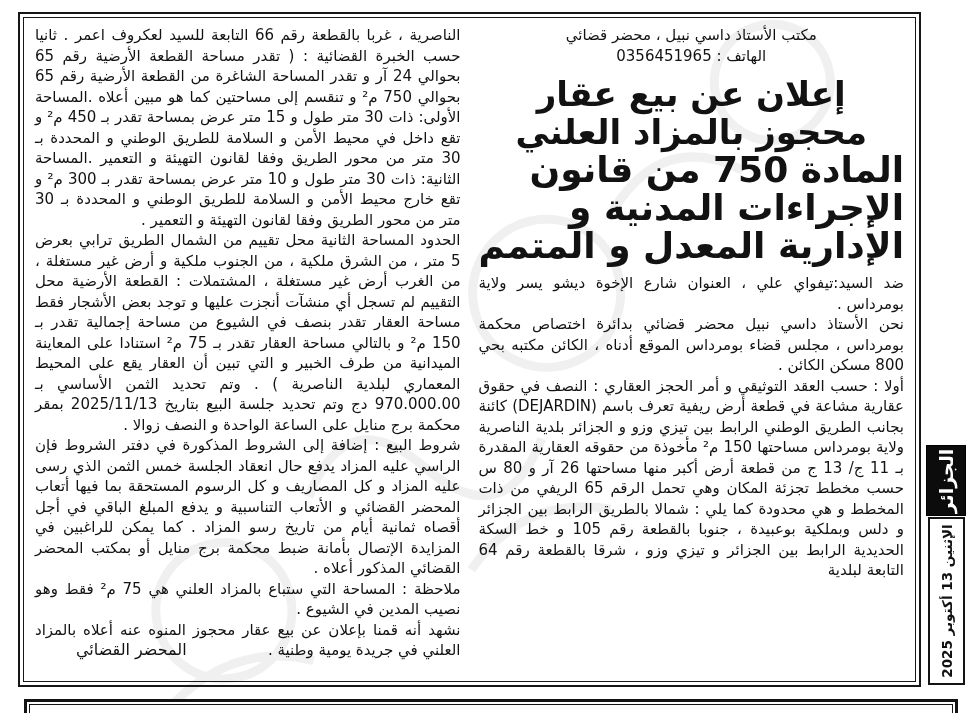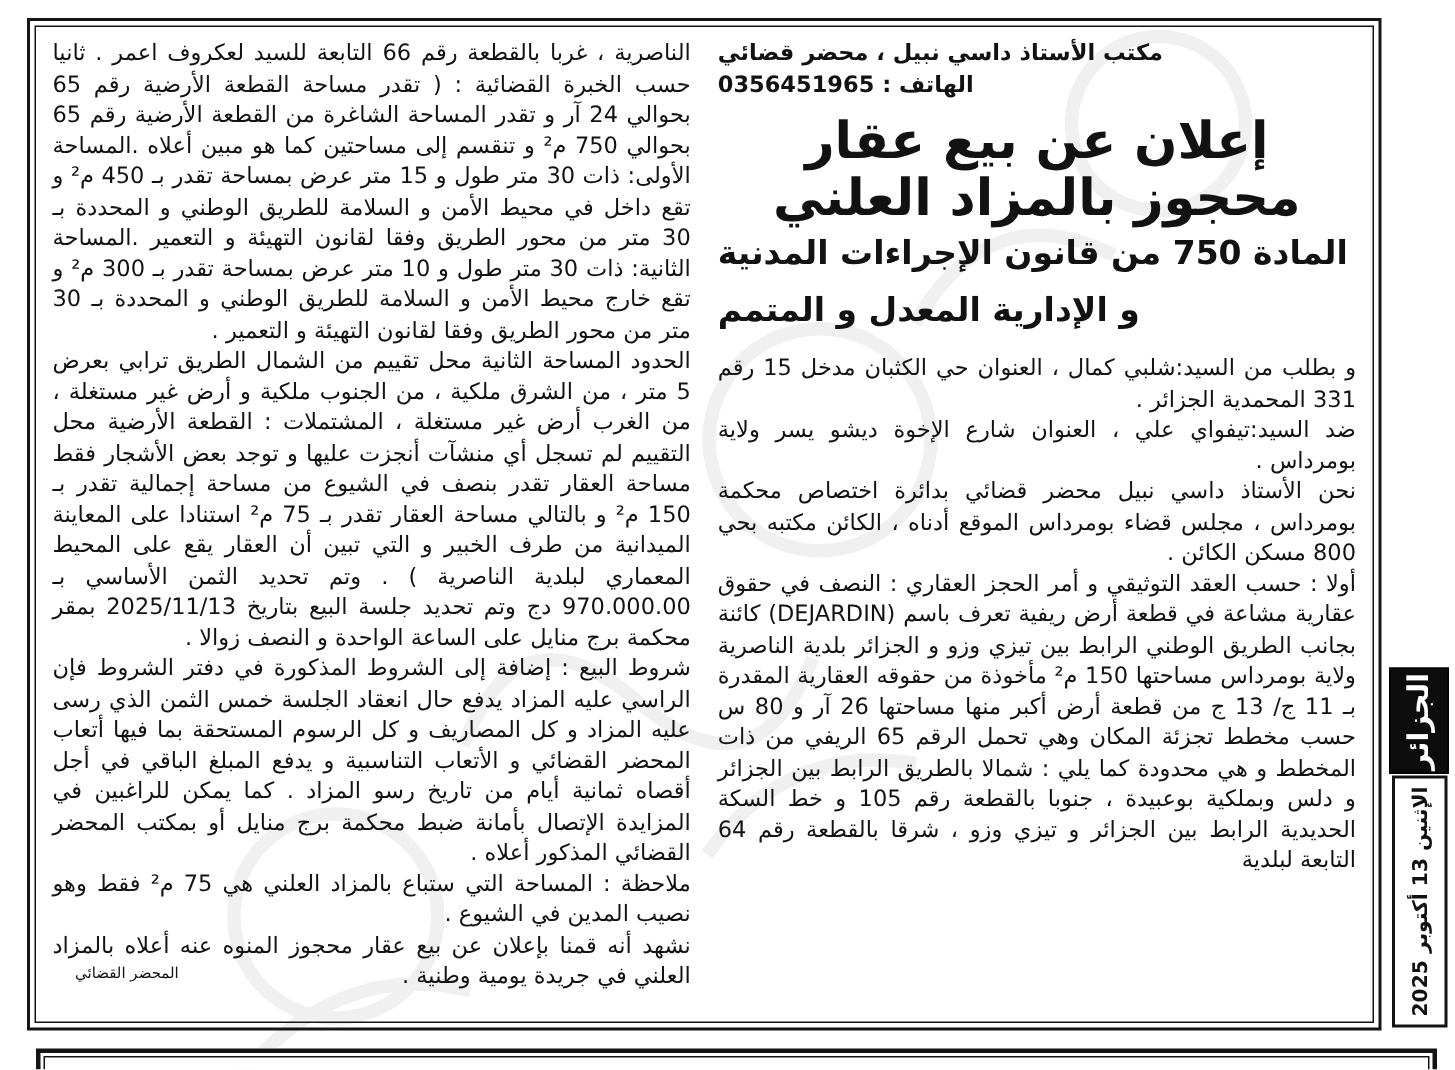--- a/index.html
+++ b/index.html
@@ -15,28 +15,28 @@
     position:absolute;left:18px;top:12px;width:903px;height:675px;
     border:2.5px solid #161616;padding:3px;box-sizing:border-box;z-index:1;
   }
   .inner-box{
     border:1px solid #161616;height:100%;box-sizing:border-box;
     padding:7px 11px 6px 11px;direction:rtl;
   }
   .columns{display:flex;gap:18px;height:100%;}
   .col{flex:1;min-width:0;position:relative;}
 
-  .office{font-weight:bold;font-size:15px;line-height:21px;text-align:left;}
+  .office{font-weight:normal;font-size:15px;line-height:21px;text-align:center;}
   .title{margin:8px 0 0 0;font-weight:bold;font-size:34px;line-height:38px;text-align:center;}
-  .subtitle{margin:0 0 8px 0;font-weight:bold;font-size:22px;line-height:38px;text-align:left;}
+  .subtitle{margin:0 0 8px 0;font-weight:bold;font-size:36px;line-height:38px;text-align:right;}
 
   .para{margin:0;font-size:15px;line-height:20.5px;text-align:justify;}
   .para b{font-weight:normal;}
   .closing-para{margin-top:0;}
-  .signature{float:left;font-weight:bold;font-size:10px;margin-left:15px;}
+  .signature{float:left;font-weight:bold;font-size:16px;margin-left:41px;}
 
   .paper-logo{
     position:absolute;left:926px;top:445px;width:40px;height:71px;
     background:#0c0c0c;border:1.5px solid #000;box-sizing:border-box;z-index:2;
   }
   .paper-logo .vtext{color:#ffffff;font-weight:bold;font-size:19px;}
   .date-strip{
     position:absolute;left:928px;top:517px;width:37px;height:168px;
     background:#ffffff;border:2px solid #141414;box-sizing:border-box;z-index:2;
   }
@@ -75,21 +75,20 @@
       <div class="columns">
 
         <div class="col">
           <div class="office">
             <div>مكتب الأستاذ داسي نبيل ، محضر قضائي</div>
             <div>الهاتف : 0356451965</div>
           </div>
           <h1 class="title">إعلان عن بيع عقار محجوز بالمزاد العلني</h1>
           <h2 class="subtitle">المادة 750 من قانون الإجراءات المدنية و الإدارية المعدل و المتمم</h2>
           <div>
-              <p class="para"><span>و بطلب من السيد:شلبي كمال ، العنوان حي الكثبان مدخل </span><b>15</b><span> رقم </span><b>331</b><span> المحمدية الجزائر .</span></p>
               <p class="para"><span>ضد السيد:تيفواي علي ، العنوان شارع الإخوة ديشو يسر ولاية بومرداس .</span></p>
               <p class="para"><span>نحن الأستاذ داسي نبيل محضر قضائي بدائرة اختصاص محكمة بومرداس ، مجلس قضاء بومرداس الموقع أدناه ، الكائن مكتبه بحي </span><b>800</b><span> مسكن الكائن .</span></p>
               <p class="para"><span>أولا : حسب العقد التوثيقي و أمر الحجز العقاري : النصف في حقوق عقارية مشاعة في قطعة أرض ريفية تعرف باسم </span><b>(DEJARDIN)</b><span> كائنة بجانب الطريق الوطني الرابط بين تيزي وزو و الجزائر بلدية الناصرية ولاية بومرداس مساحتها </span><b>150</b><span> م² مأخوذة من حقوقه العقارية المقدرة بـ </span><b>11</b><span> ج/ </span><b>13</b><span> ج من قطعة أرض أكبر منها مساحتها </span><b>26</b><span> آر و </span><b>80</b><span> س حسب مخطط تجزئة المكان وهي تحمل الرقم </span><b>65</b><span> الريفي من ذات المخطط و هي محدودة كما يلي : شمالا بالطريق الرابط بين الجزائر و دلس وبملكية بوعبيدة ، جنوبا بالقطعة رقم </span><b>105</b><span> و خط السكة الحديدية الرابط بين الجزائر و تيزي وزو ، شرقا بالقطعة رقم </span><b>64</b><span> التابعة لبلدية</span></p>
             </div>
         </div>
 
         <div class="col">
           <div>
               <p class="para"><span>الناصرية ، غربا بالقطعة رقم </span><b>66</b><span> التابعة للسيد لعكروف اعمر . ثانيا حسب الخبرة القضائية : ( تقدر مساحة القطعة الأرضية رقم </span><b>65</b><span> بحوالي </span><b>24</b><span> آر و تقدر المساحة الشاغرة من القطعة الأرضية رقم </span><b>65</b><span> بحوالي </span><b>750</b><span> م² و تنقسم إلى مساحتين كما هو مبين أعلاه .المساحة الأولى: ذات </span><b>30</b><span> متر طول و </span><b>15</b><span> متر عرض بمساحة تقدر بـ </span><b>450</b><span> م² و تقع داخل في محيط الأمن و السلامة للطريق الوطني و المحددة بـ </span><b>30</b><span> متر من محور الطريق وفقا لقانون التهيئة و التعمير .المساحة الثانية: ذات </span><b>30</b><span> متر طول و </span><b>10</b><span> متر عرض بمساحة تقدر بـ </span><b>300</b><span> م² و تقع خارج محيط الأمن و السلامة للطريق الوطني و المحددة بـ </span><b>30</b><span> متر من محور الطريق وفقا لقانون التهيئة و التعمير .</span></p>
               <p class="para"><span>الحدود المساحة الثانية محل تقييم من الشمال الطريق ترابي بعرض </span><b>5</b><span> متر ، من الشرق ملكية ، من الجنوب ملكية و أرض غير مستغلة ، من الغرب أرض غير مستغلة ، المشتملات : القطعة الأرضية محل التقييم لم تسجل أي منشآت أنجزت عليها و توجد بعض الأشجار فقط مساحة العقار تقدر بنصف في الشيوع من مساحة إجمالية تقدر بـ </span><b>150</b><span> م² و بالتالي مساحة العقار تقدر بـ </span><b>75</b><span> م² استنادا على المعاينة الميدانية من طرف الخبير و التي تبين أن العقار يقع على المحيط المعماري لبلدية الناصرية ) . وتم تحديد الثمن الأساسي بـ </span><b>970.000.00</b><span> دج وتم تحديد جلسة البيع بتاريخ </span><b>2025/11/13</b><span> بمقر محكمة برج منايل على الساعة الواحدة و النصف زوالا .</span></p>

